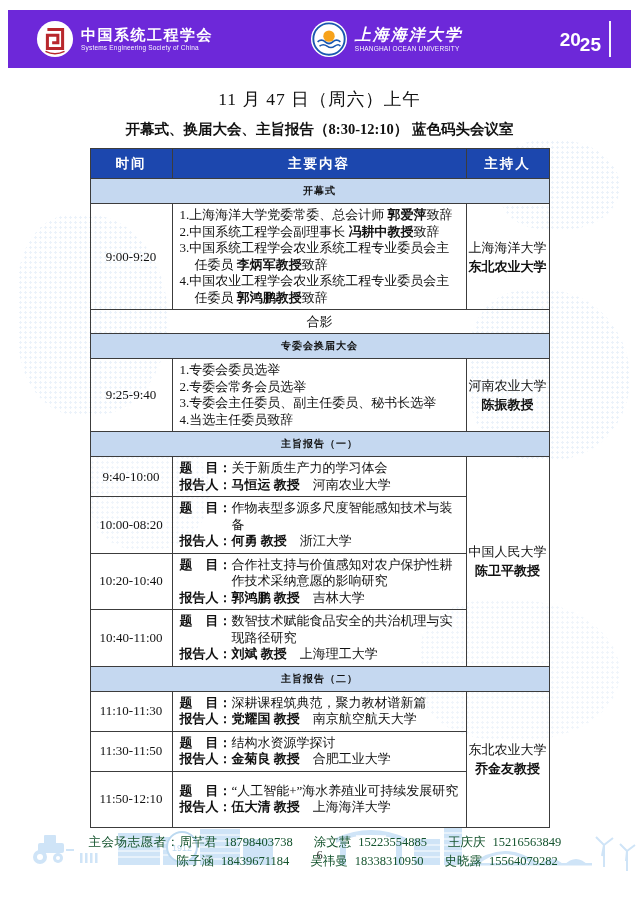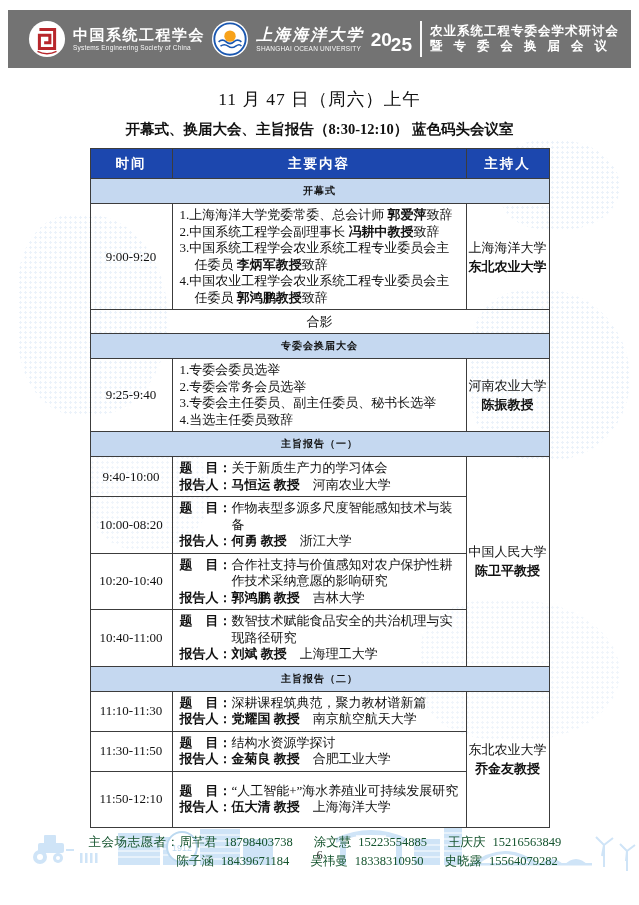--- a/index.html
+++ b/index.html
@@ -19,23 +19,23 @@
   .d1 { left: 18px;  top: 215px; width: 150px; height: 200px; }
   .d2 { left: 470px; top: 290px; width: 160px; height: 170px; }
   .d3 { left: 500px; top: 140px; width: 120px; height:  90px; }
   .d4 { left: 90px;  top: 430px; width: 120px; height: 120px; opacity:.45; }
   .d5 { left: 420px; top: 600px; width: 200px; height: 140px; opacity:.45; }
 
   .layer { position: relative; z-index: 1; }
 
   
   .banner {
-    margin: 10px 8px 0 8px; height: 58px; background: #737373;
+    margin: 10px 8px 0 8px; height: 58px; background: #6d28d9;
     display: flex; align-items: center; justify-content: space-between;
-    padding: 0 12px 0 20px; color: #fff;
+    padding: 0 12px 0 28px; color: #fff;
     font-family: "Liberation Sans", "DejaVu Sans", sans-serif;
   }
   .bgroup { display: flex; align-items: center; }
   .blogo { width: 38px; height: 38px; flex: 0 0 auto; }
   .btext { margin-left: 7px; }
   .borg-cn { font-size: 15px; font-weight: bold; letter-spacing: 1.5px; line-height: 17px; }
   .borg-en { font-size: 6.5px; letter-spacing: .2px; line-height: 9px; opacity: .95; }
   .socu-cn { font-size: 16px; font-weight: bold; font-style: italic; font-family: "Liberation Serif", serif; letter-spacing: 2px; line-height: 18px; }
   .year { font-weight: bold; font-size: 19px; line-height: 29px; letter-spacing: 0; }
   .year .y2 { display: inline-block; transform: translateY(5px); margin-left: -1px; }
@@ -127,24 +127,20 @@
       </svg>
       <div class="btext">
         <div class="socu-cn">上海海洋大学</div>
         <div class="borg-en">SHANGHAI OCEAN UNIVERSITY</div>
       </div>
     </div>
 
     <div class="bgroup">
       <div class="year"><span>20</span><span class="y2">25</span></div>
       <div class="vbar"></div>
-      <div class="event">
-        <div class="event-l1">农业系统工程专委会学术研讨会</div>
-        <div class="event-l2">暨专委会换届会议</div>
-      </div>
     </div>
   </div>
 
   <div class="date-title">11 月 47 日（周六）上午</div>
   <div class="session-line">开幕式、换届大会、主旨报告（8:30-12:10）   蓝色码头会议室</div>
 
   <table class="sched">
     <colgroup>
         <col class="c-time">
         <col class="c-main">

